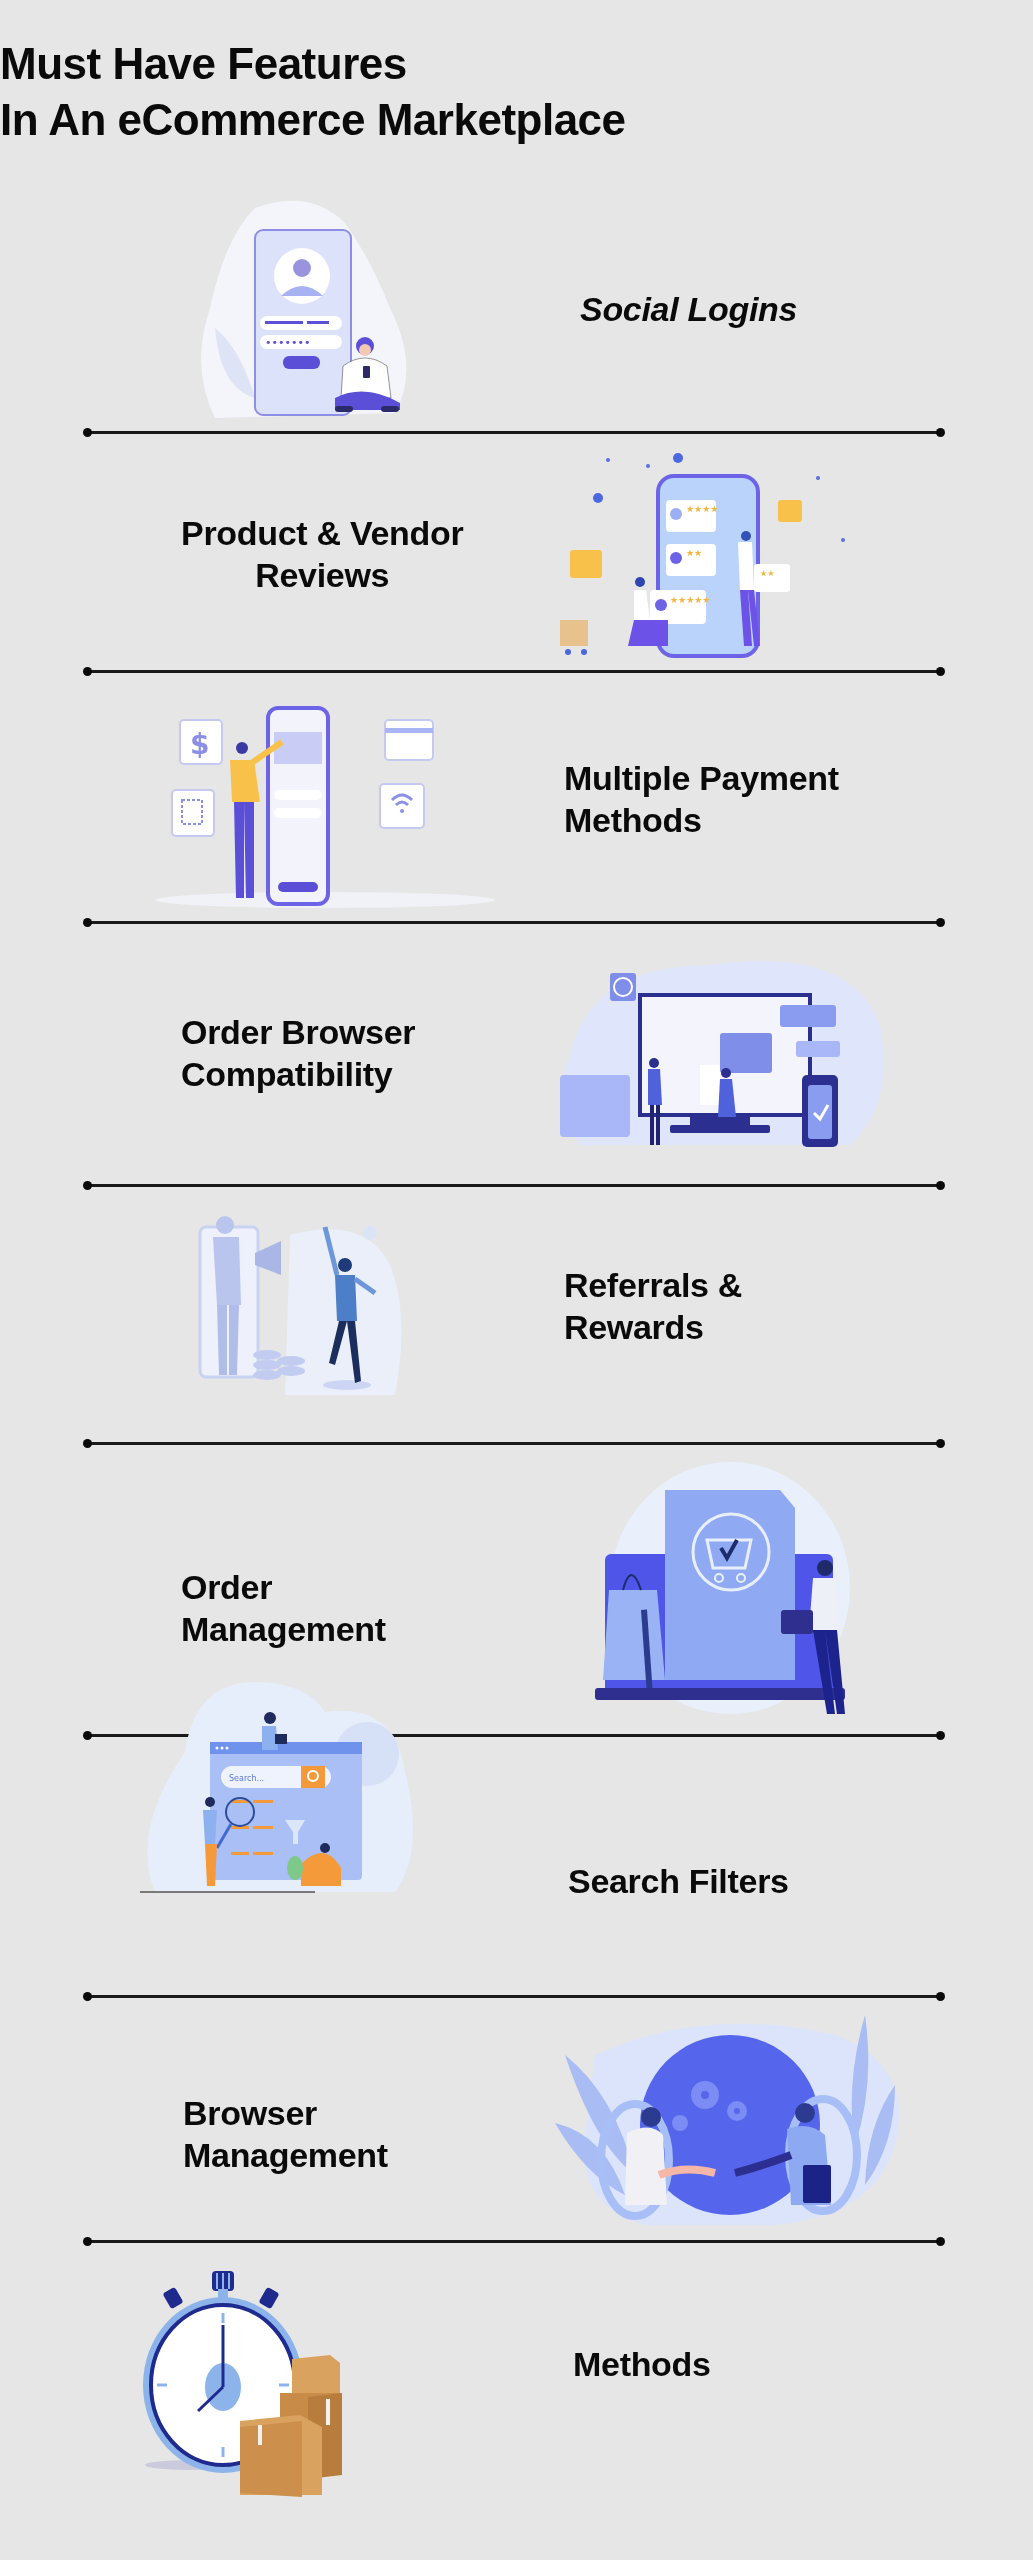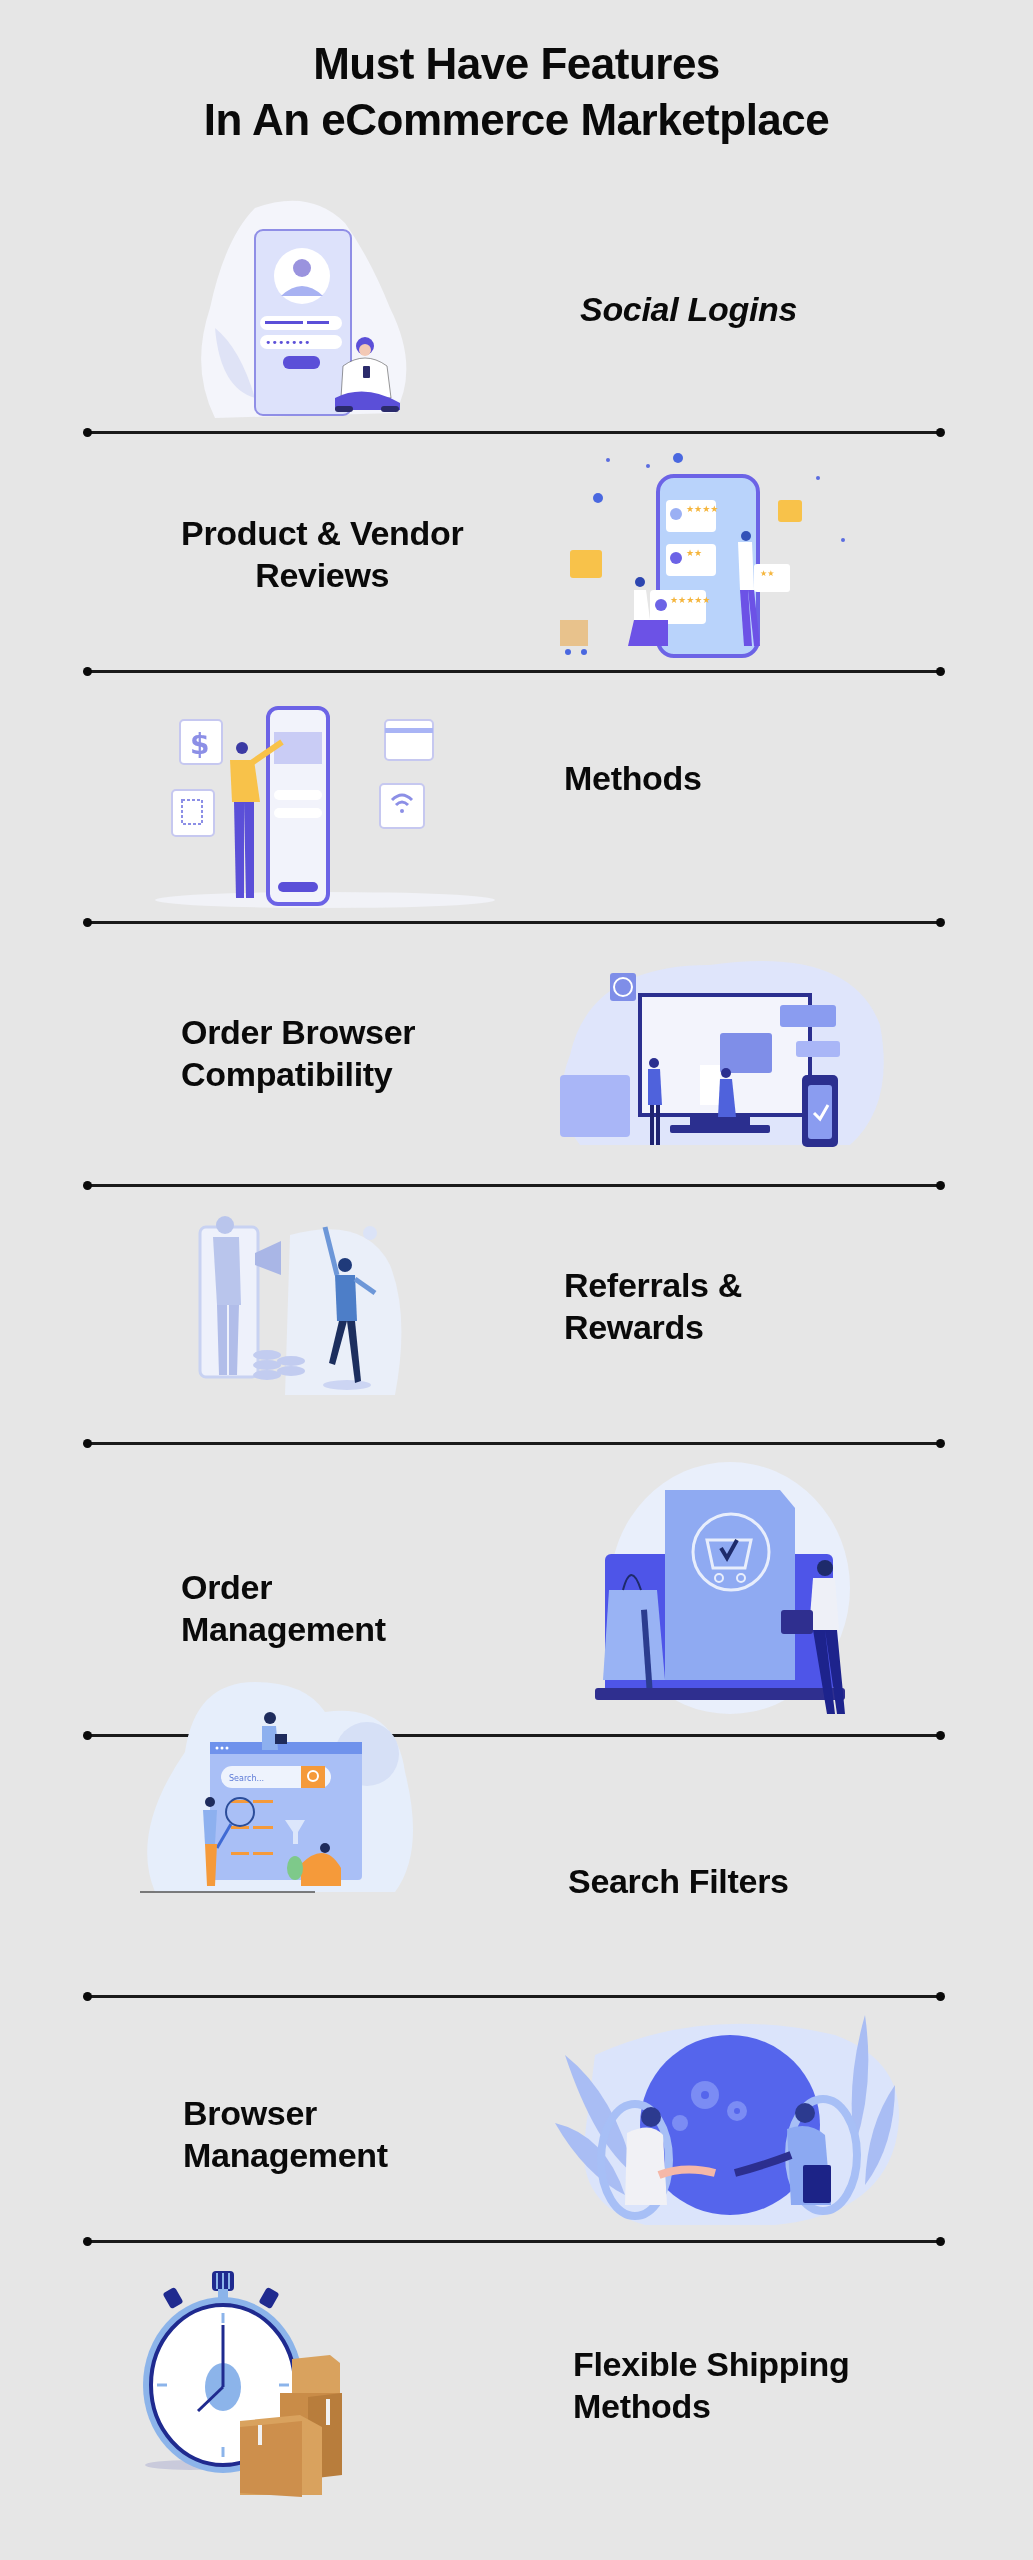--- a/index.html
+++ b/index.html
@@ -1,19 +1,19 @@
 <!DOCTYPE html>
 <html><head>
 <meta charset="utf-8">
 <style>
   * { box-sizing: border-box; margin: 0; padding: 0; }
   html, body { width: 1033px; height: 2560px; background: #e6e6e6; overflow: hidden; }
   body { position: relative; font-family: "Liberation Sans", "DejaVu Sans", sans-serif; color: #0a0a0a; }
   .title {
-    position: absolute; left: 0; top: 36px; width: 1033px; text-align: center;
+    position: absolute; left: 0; top: 36px; width: 1033px; text-align: left;
     font-weight: 700; font-size: 44px; line-height: 56px; letter-spacing: -0.5px;
   }
   .title span { display: block; }
   .divider { position: absolute; left: 85px; width: 858px; height: 3px; background: #1a1a1a; }
   .divider::before, .divider::after {
     content: ""; position: absolute; top: -3px; width: 9px; height: 9px; border-radius: 50%; background: #0a0a0a;
   }
   .divider::before { left: -2px; }
   .divider::after { right: -2px; }
   .label {
@@ -118,20 +118,21 @@
     <path d="M242 110 Q252 100 262 110 M246 115 Q252 109 258 115" stroke="#8c8fe6" stroke-width="3" fill="none"></path>
       <circle cx="252" cy="121" r="2" fill="#8c8fe6"></circle>
     <circle cx="92" cy="58" r="6" fill="#3b3aa4"></circle>
     <path d="M80 70 L104 70 L110 112 L82 112Z" fill="#f8c24a"></path>
     <path d="M100 74 L132 52" stroke="#f8c24a" stroke-width="6"></path>
     <path d="M84 112 L94 112 L94 208 L86 208Z" fill="#5b4fd8"></path>
       <path d="M94 112 L104 112 L104 208 L96 208Z" fill="#5b4fd8"></path>
   </svg>
 </div>
 <div class="label" style="left:564px; top:757px;">
+  <span>Multiple Payment</span>
   <span>Methods</span>
 </div>
 <div class="divider" style="top:921px;"></div>
 
 <div class="label" style="left:181px; top:1011px;">
   <span>Order Browser</span>
   <span>Compatibility</span>
 </div>
 <div class="illus" style="left:550px; top:945px; width:345px; height:215px;">
   <svg viewBox="0 0 345 215">
@@ -304,15 +305,14 @@
     <path d="M162 94 L200 90 L210 98 L210 130 L162 130Z" fill="#d9a25e"></path>
     <path d="M150 128 L212 128 L212 210 L150 210Z" fill="#c98c48"></path>
     <path d="M178 132 L212 128 L212 210 L178 214Z" fill="#b87d3c"></path>
     <path d="M110 156 L170 150 L192 162 L192 230 L110 230Z" fill="#d9a25e"></path>
     <path d="M110 162 L172 156 L172 232 L110 228Z" fill="#cd8f4c"></path>
     <rect x="128" y="160" width="4" height="20" fill="#f1f1f1"></rect>
     <rect x="196" y="134" width="4" height="26" fill="#f1f1f1"></rect>
   </svg>
 </div>
 <div class="label" style="left:573px; top:2343px;">
-  <span>Flexible Shipping</span>
   <span>Methods</span>
 </div>
 
 </body></html>

